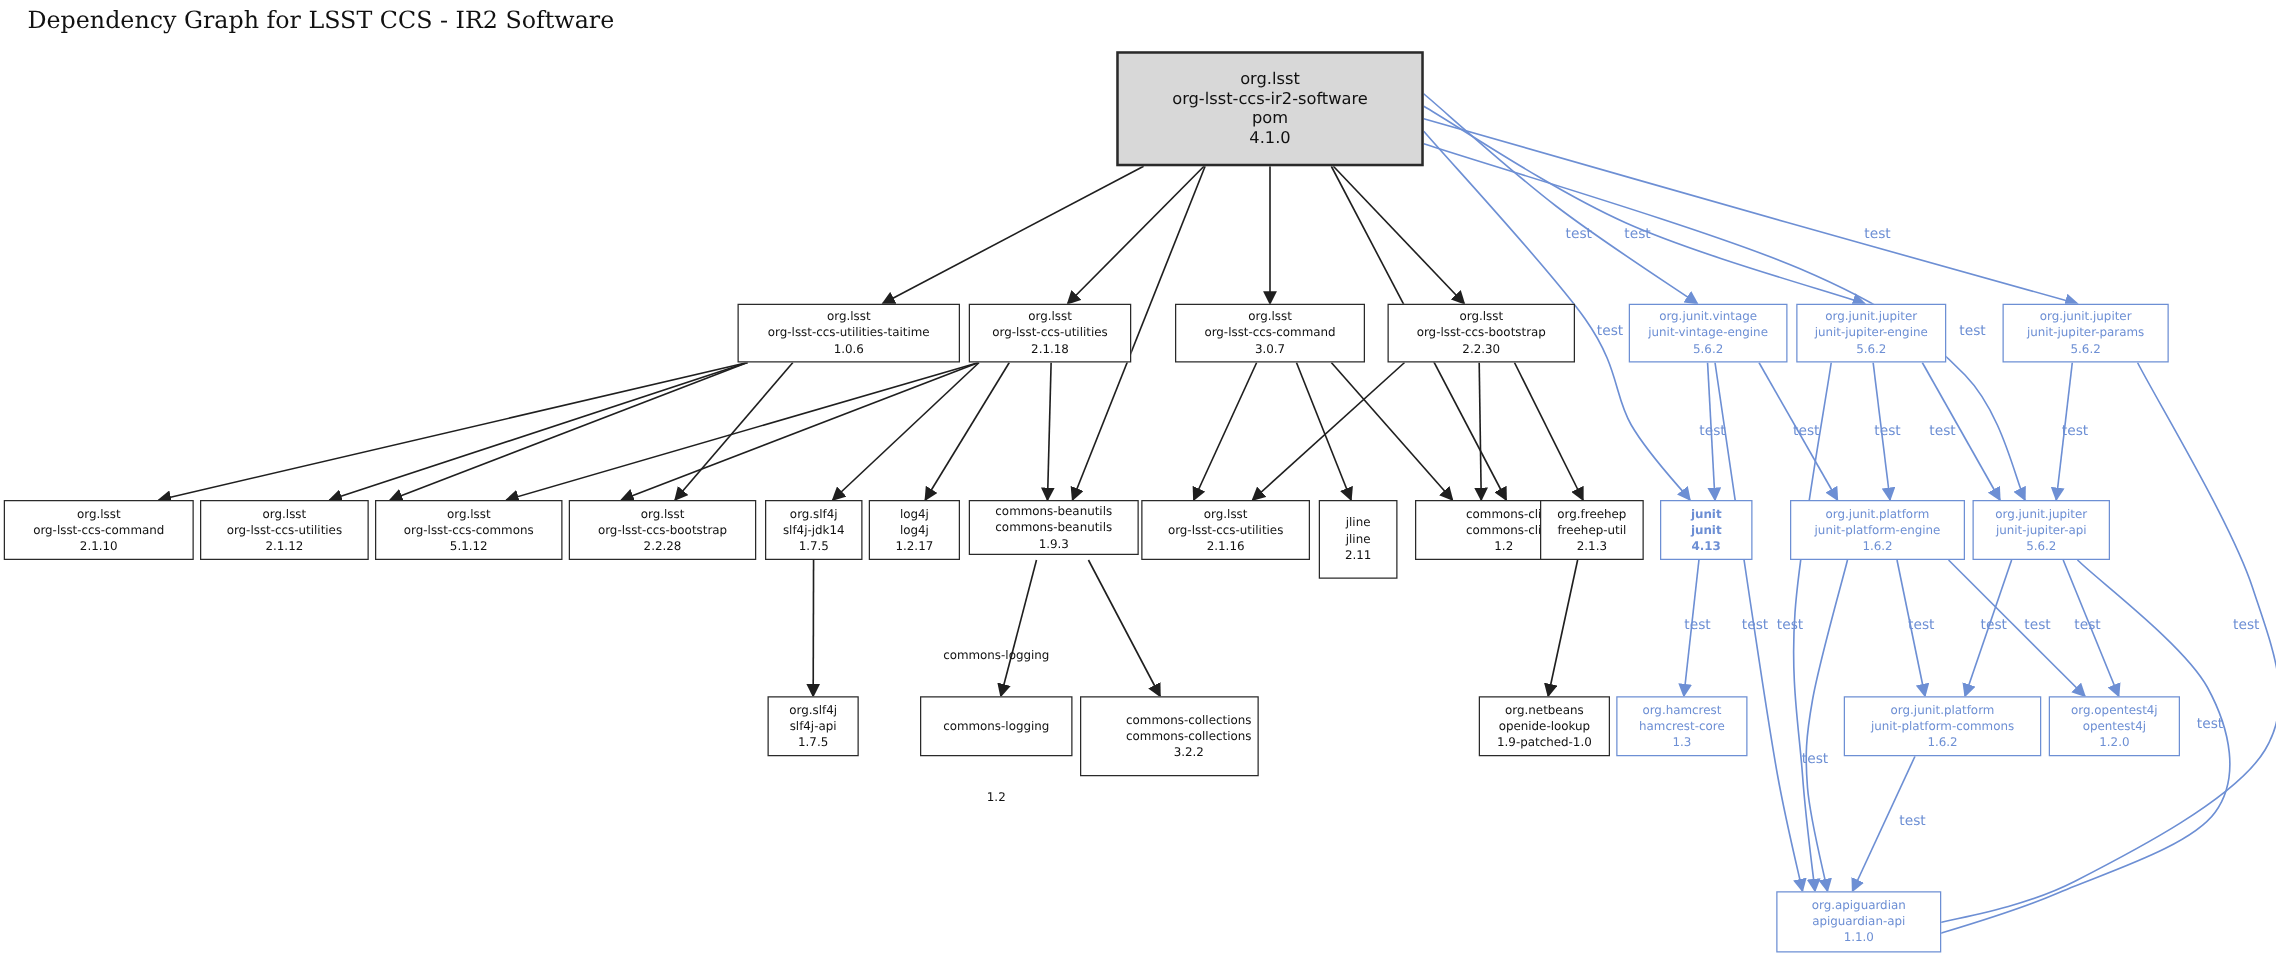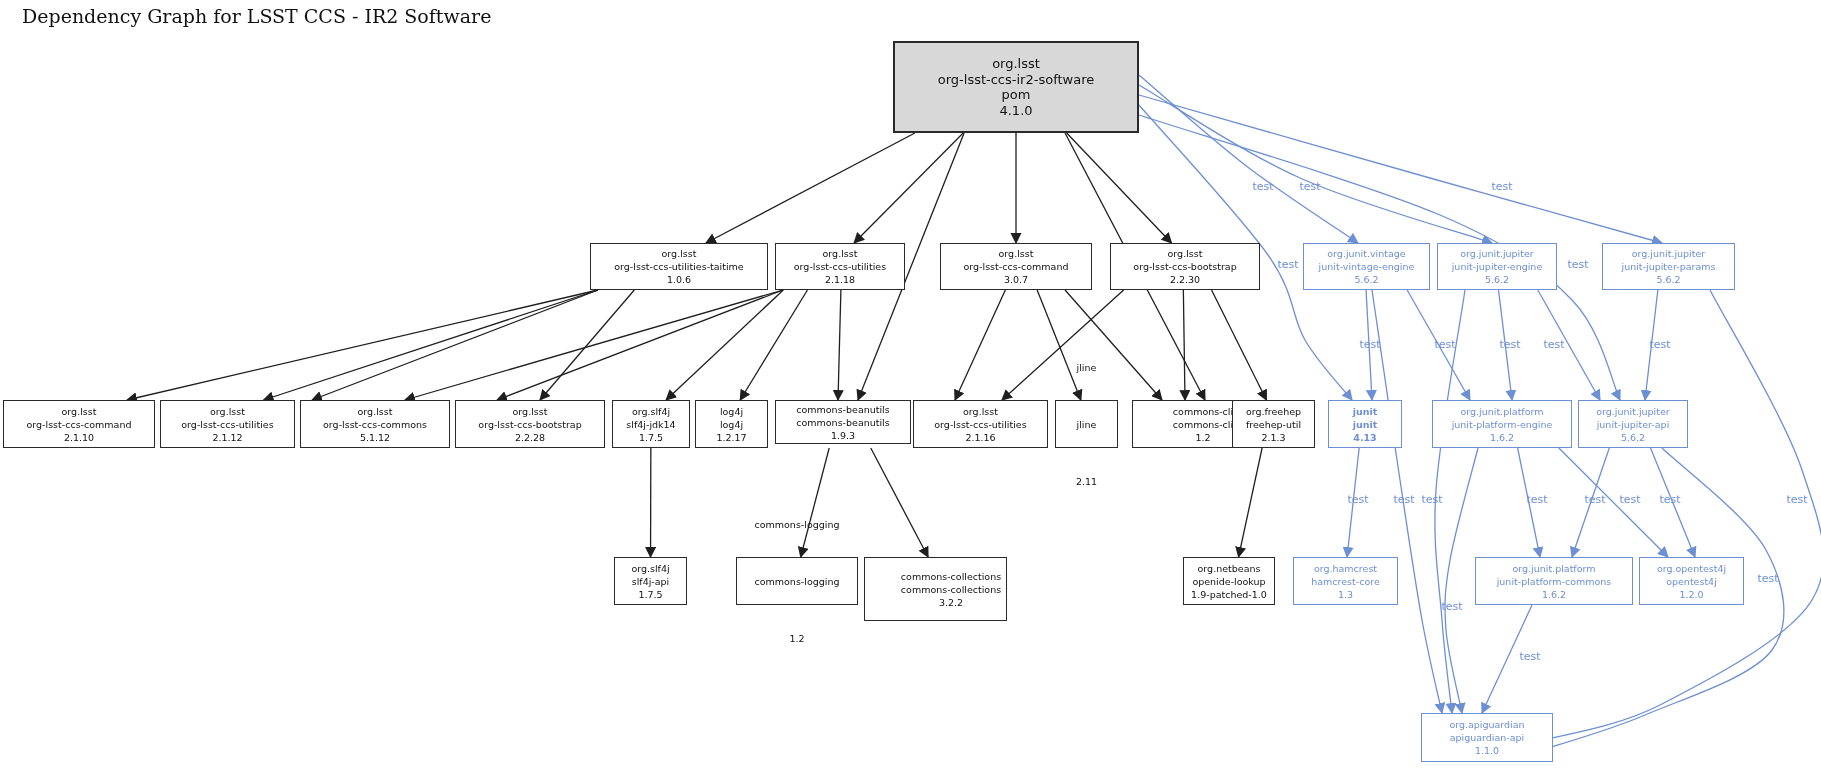--- a/index.html
+++ b/index.html
@@ -180,21 +180,21 @@
       <div class="node black" style="left: 775px; top: 400px; width: 136px; height: 44px;">
         <div class="nline">commons-beanutils</div>
         <div class="nline">commons-beanutils</div>
         <div class="nline">1.9.3</div>
       </div>
       <div class="node black" style="left: 913px; top: 400px; width: 135px; height: 48px;">
         <div class="nline">org.lsst</div>
         <div class="nline">org-lsst-ccs-utilities</div>
         <div class="nline">2.1.16</div>
       </div>
-      <div class="node black" style="left: 1055px; top: 400px; width: 63px; height: 48px; gap: 44px;">
+      <div class="node black" style="left: 1055px; top: 400px; width: 63px; height: 63px;">
         <div class="nline">jline</div>
         <div class="nline">jline</div>
         <div class="nline">2.11</div>
       </div>
       <div class="node black" style="left: 1132px; top: 400px; width: 110px; height: 48px; padding-left: 32px;">
         <div class="nline">commons-cli</div>
         <div class="nline">commons-cli</div>
         <div class="nline">1.2</div>
       </div>
       <div class="node black" style="left: 1232px; top: 400px; width: 83px; height: 48px;">
@@ -225,21 +225,21 @@
       <div class="node black" style="left: 736px; top: 557px; width: 122px; height: 48px; gap: 44px;">
         <div class="nline">commons-logging</div>
         <div class="nline">commons-logging</div>
         <div class="nline">1.2</div>
       </div>
       <div class="node black" style="left: 864px; top: 557px; width: 143px; height: 64px; padding-left: 31px;">
         <div class="nline">commons-collections</div>
         <div class="nline">commons-collections</div>
         <div class="nline">3.2.2</div>
       </div>
-      <div class="node black" style="left: 1183px; top: 557px; width: 92px; height: 48px;">
+      <div class="node black" style="left: 1183px; top: 557px; width: 105px; height: 48px;">
         <div class="nline">org.netbeans</div>
         <div class="nline">openide-lookup</div>
         <div class="nline">1.9-patched-1.0</div>
       </div>
       <div class="node blue" style="left: 1293px; top: 557px; width: 105px; height: 48px;">
         <div class="nline">org.hamcrest</div>
         <div class="nline">hamcrest-core</div>
         <div class="nline">1.3</div>
       </div>
       <div class="node blue" style="left: 1475px; top: 557px; width: 158px; height: 48px;">

